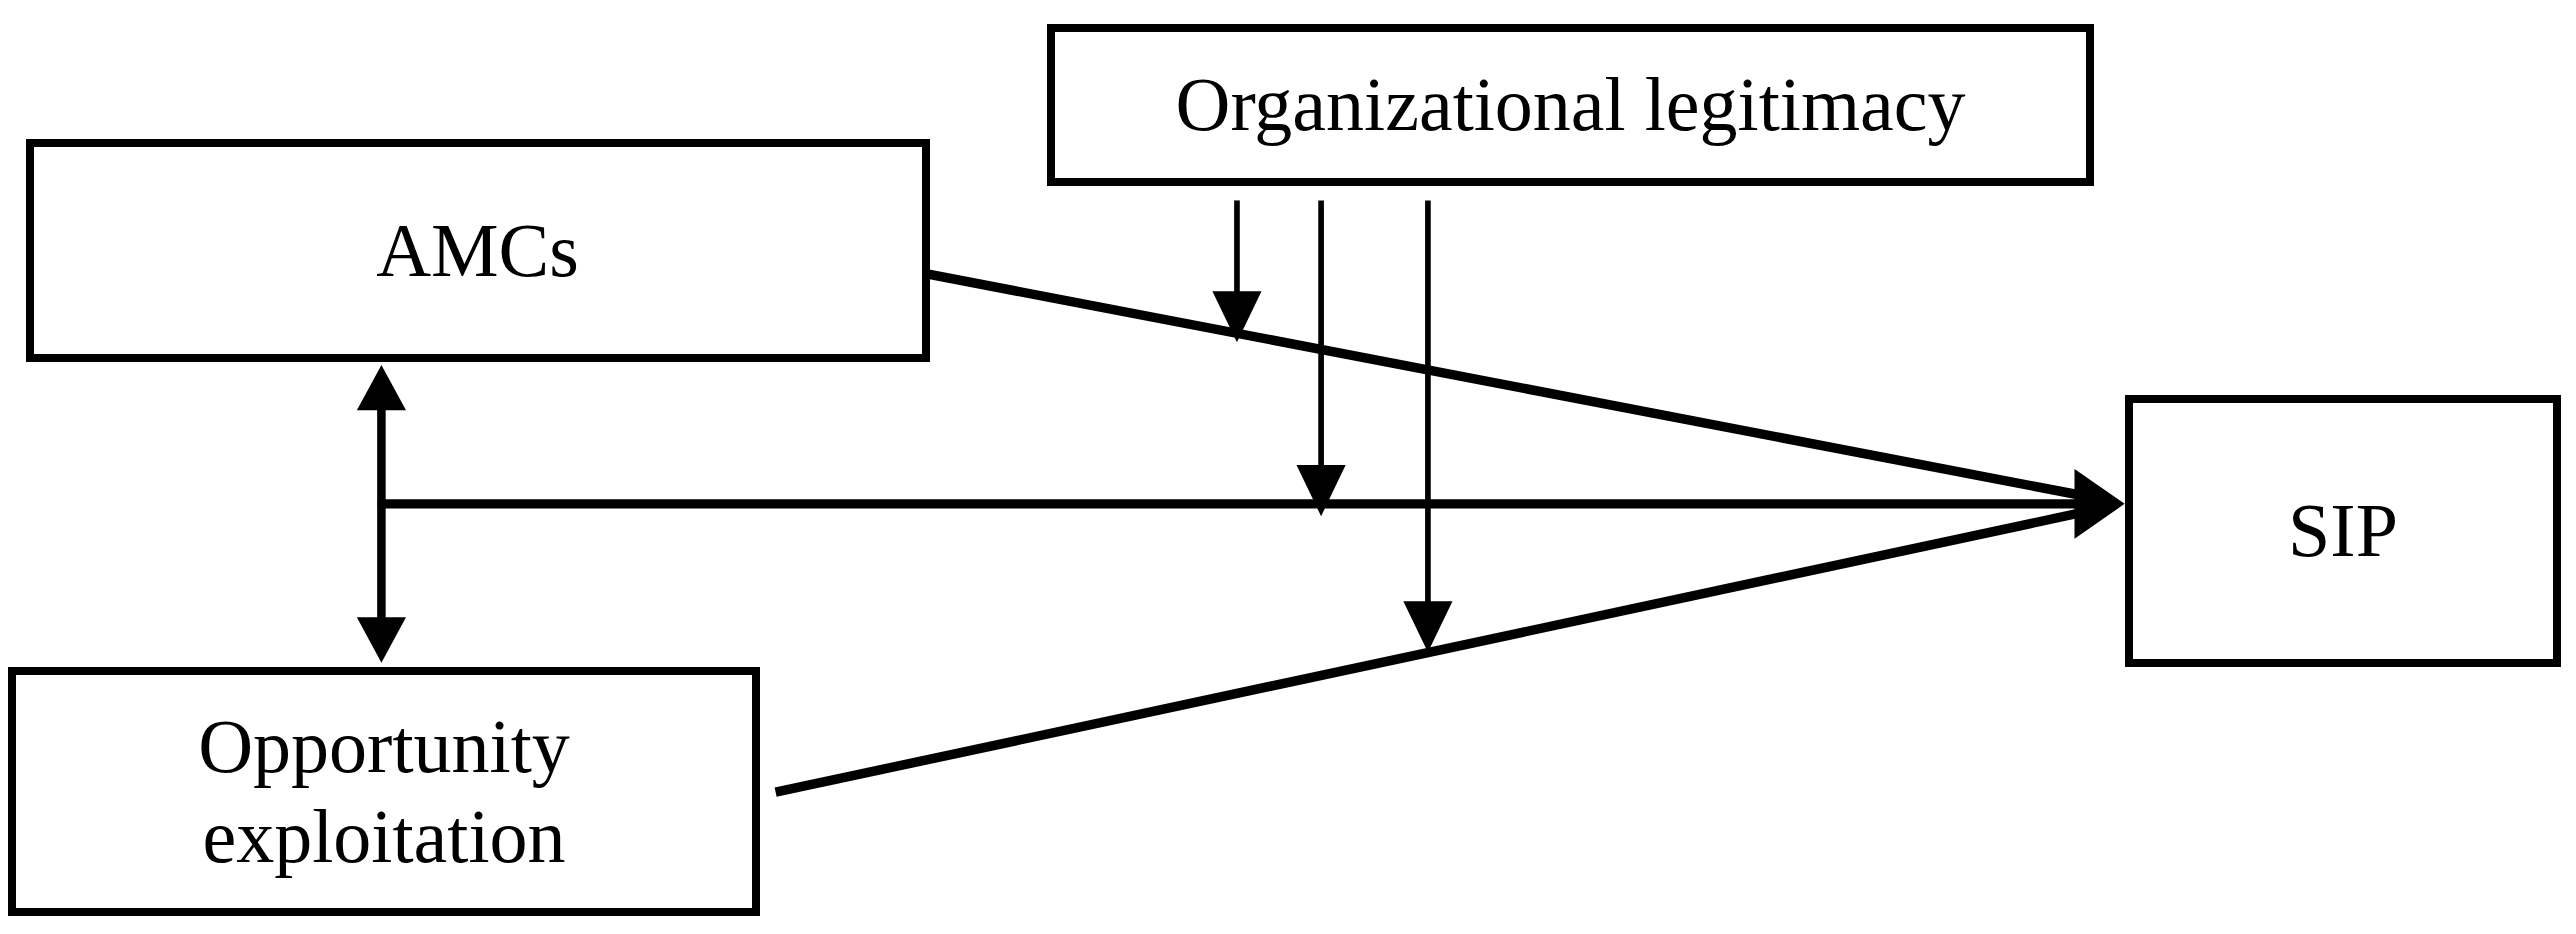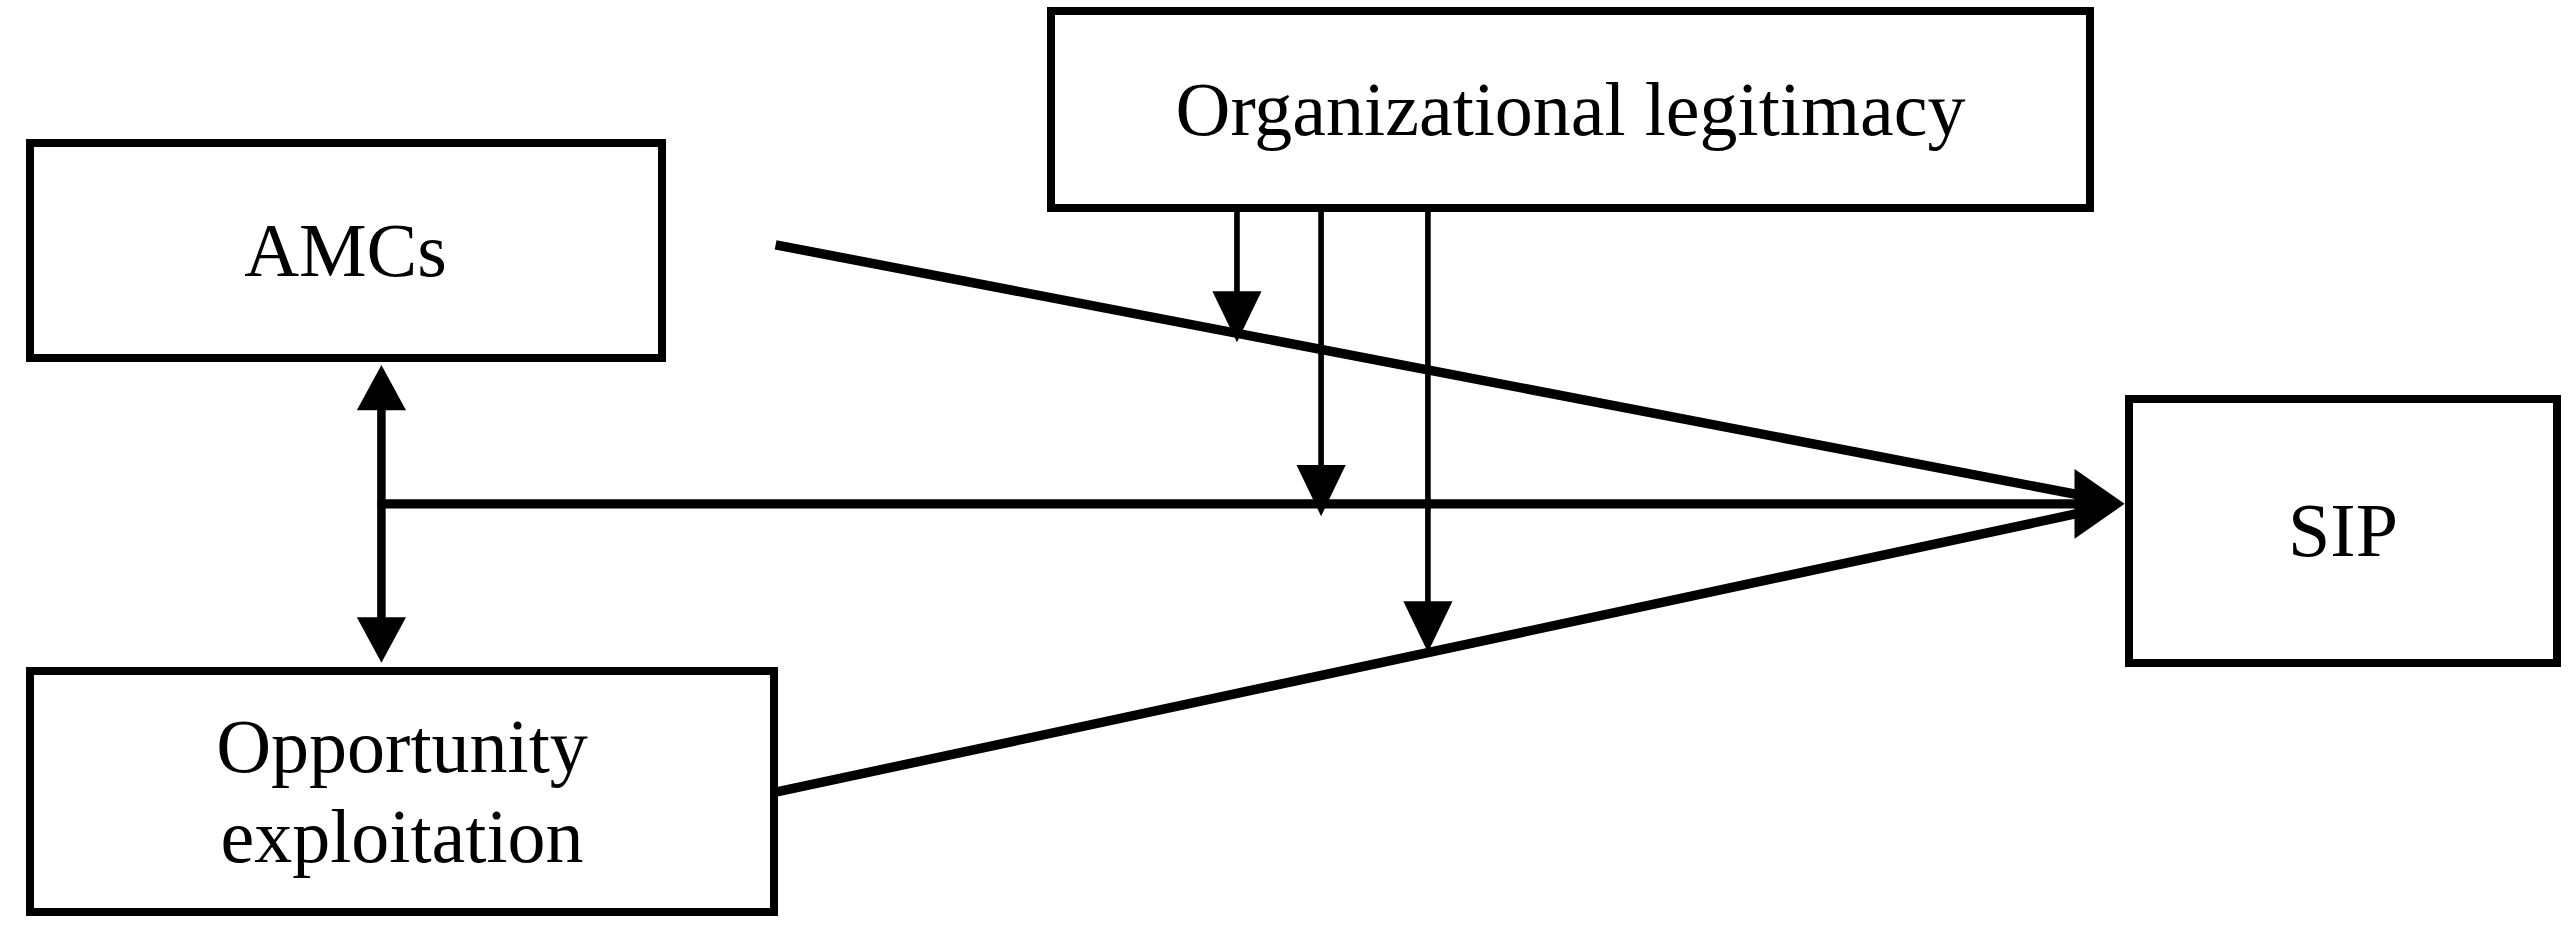--- a/index.html
+++ b/index.html
@@ -28,23 +28,23 @@
     border: 8.5px solid #000000;
     background: #ffffff;
     display: flex;
     align-items: center;
     justify-content: center;
     text-align: center;
     color: #000000;
     font-size: 76px;
     line-height: 1.18;
   }
-  #node-amcs  { left: 25.5px;   top: 139px; width: 640px;  height: 223px; }
-  #node-org   { left: 1047px; top: 7px;  width: 1047px; height: 205px; }
-  #node-opp   { left: 26px;   top: 667px; width: 752px;  height: 249px; }
+  #node-amcs  { left: 25.5px;   top: 139px; width: 904px;  height: 223px; }
+  #node-org   { left: 1047px; top: 24px;  width: 1047px; height: 162px; }
+  #node-opp   { left: 8px;   top: 667px; width: 752px;  height: 249px; }
   #node-sip   { left: 2125px; top: 395px; width: 436px;  height: 272px; }
   #node-opp .node-label { max-width: 586px; }
   .node-label { display: block; }
   svg line, svg polygon { shape-rendering: auto; }
 </style>
 </head>
 <body>
 
 <div id="canvas">
 

